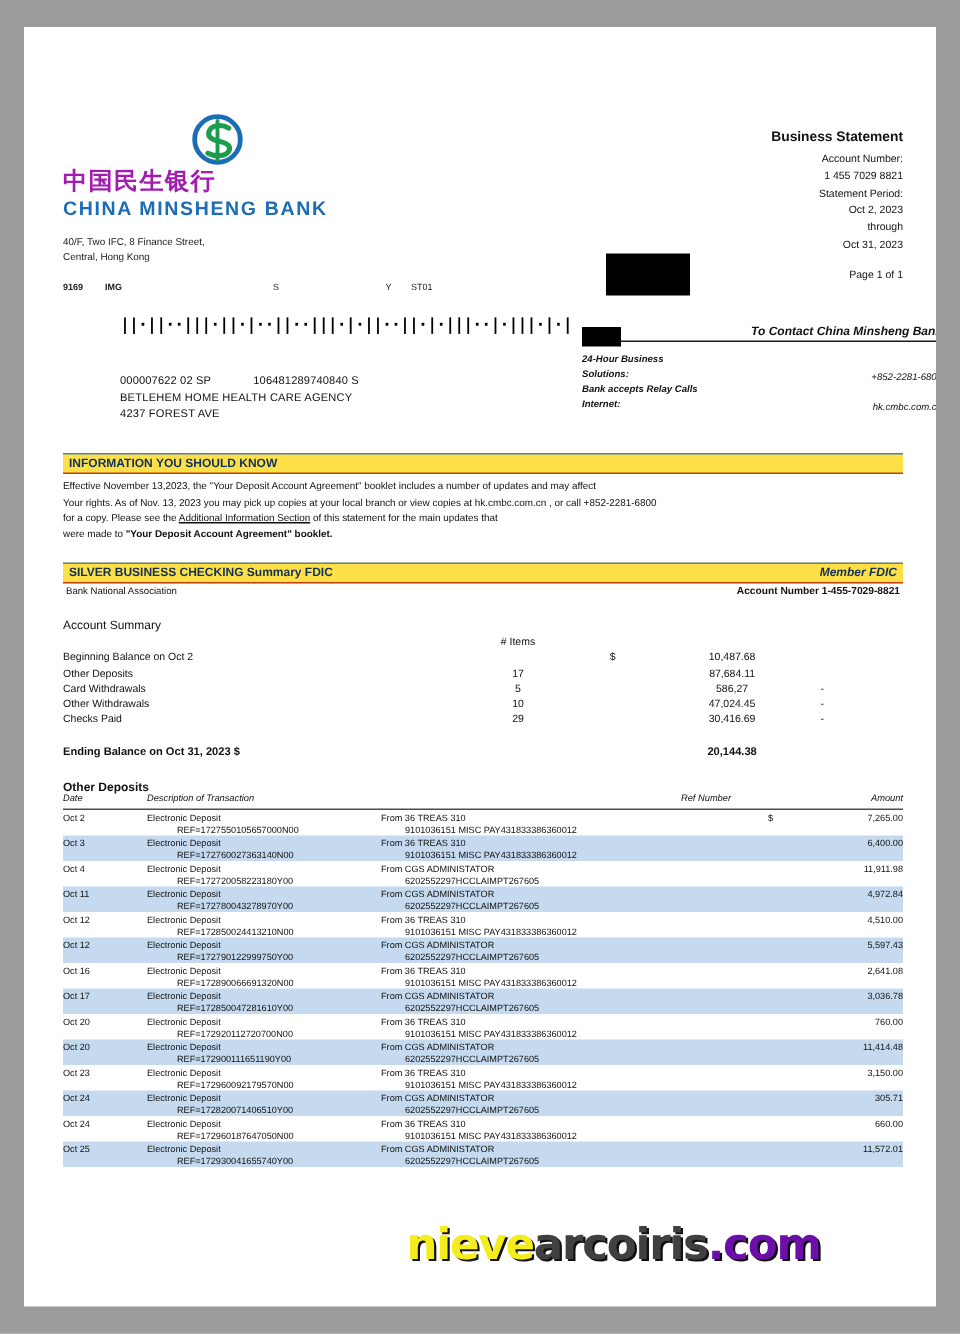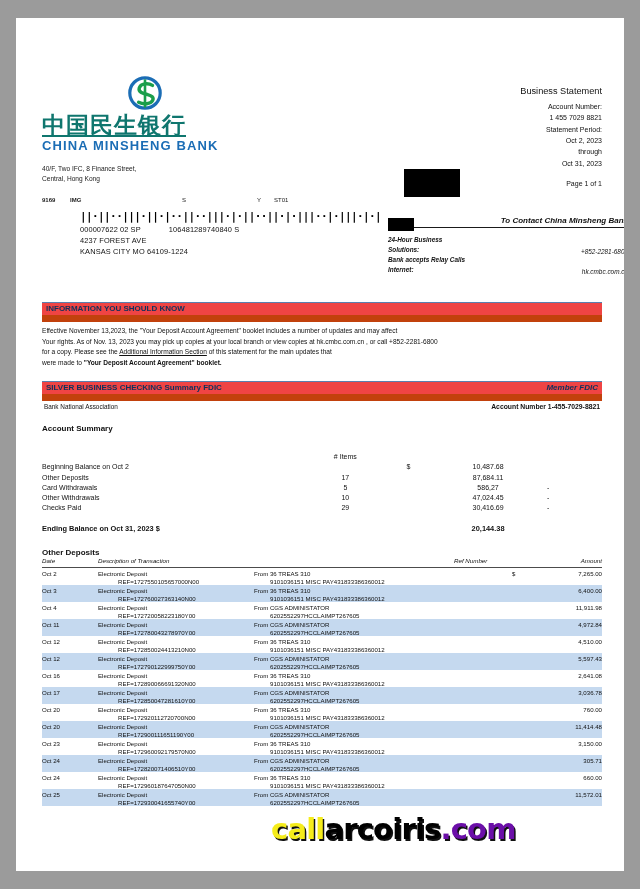--- a/index.html
+++ b/index.html
@@ -30,27 +30,26 @@
     top: 38px;
     width: 560px;
   }
 
   
   .hdr { position: relative; height: 150px; }
   .logo-wrap { position: absolute; left: 0; top: 18px; width: 260px; }
   .logo-mark { width: 150px; height: 38px; display: block; margin-left: 28px; }
   .logo-cn {
     font-family: "DejaVu Sans", sans-serif;
-    font-size: 23px;
-    font-weight: bold;
-    color: #0f766e;
+    font-size: 16px;
+    font-weight: bold;
+    color: #a21caf;
     letter-spacing: 1px;
     line-height: 1.05;
     margin-top: 1px;
-    text-decoration: underline;
   }
   .logo-en {
     font-size: 13px;
     font-weight: bold;
     color: #1b6db5;
     letter-spacing: 1.1px;
     margin-top: 1px;
   }
   .bank-addr {
     font-size: 6.6px;
@@ -77,21 +76,21 @@
     position: absolute;
     right: 0;
     top: 28px;
     text-align: right;
     font-size: 7px;
     color: #111;
     line-height: 1.62;
   }
   .stmt-head .title {
     font-size: 9.2px;
-    font-weight: normal;
+    font-weight: bold;
     margin-bottom: 2px;
     margin-left: 15px;
   }
   .pageno {
     position: absolute;
     right: 0;
     top: 124px;
     font-size: 7px;
     color: #111;
   }
@@ -115,21 +114,21 @@
     overflow: hidden;
     white-space: nowrap;
     font-weight: bold;
   }
   .recip-line {
     font-size: 7.4px;
     color: #111;
     line-height: 1.5;
     letter-spacing: 0.15px;
   }
-  .recip-line.acctline { letter-spacing: 0.1px; }
+  .recip-line.acctline { letter-spacing: 0.1px; margin-top: 24px; }
   .recip-line .gap { display: inline-block; width: 24px; }
 
   
   .contact {
     position: absolute;
     left: 346px;
     top: 160px;
     width: 240px;
   }
   .blackbox-2 {
@@ -159,23 +158,23 @@
   .contact-row .val {
     position: absolute;
     right: 0;
     bottom: 0;
     font-style: italic;
     color: #111;
   }
 
   
   .bluebar {
-    background: #ef4444;
+    background: #fde047;
     border-top: 1px solid #5a7fae;
-    border-bottom: 7px solid #c2410c;
+    border-bottom: 1px solid #c2410c;
     height: 12px;
     position: relative;
   }
   .bluebar .left {
     position: absolute;
     left: 4px;
     top: 1px;
     font-size: 8px;
     font-weight: bold;
     color: #10305c;
@@ -205,24 +204,24 @@
     position: absolute;
     right: 2px;
     font-size: 6.8px;
     font-weight: bold;
     color: #111;
   }
 
   
   .sum-title {
     font-size: 8px;
-    font-weight: bold;
+    font-weight: normal;
     color: #111;
     margin-top: 10px;
-    margin-bottom: 19px;
+    margin-bottom: 3px;
   }
   .sum-table { width: 100%; border-collapse: collapse; font-size: 7px; color: #111; }
   .sum-table td { padding: 1.6px 0; }
   .sum-lbl { width: 190px; }
   .sum-items { width: 62px; text-align: center; }
   .sum-cur { width: 30px; text-align: center; }
   .sum-amt { width: 86px; text-align: center; }
   .sum-neg { width: 40px; text-align: left; padding-left: 4px; }
   .sum-head-items {
     font-size: 7px;
@@ -277,21 +276,21 @@
     left: 271px;
     top: 812px;
     font-size: 29px;
     font-weight: bold;
     letter-spacing: -0.8px;
     font-family: "DejaVu Sans", sans-serif;
     white-space: nowrap;
     text-shadow: 1.5px 1.5px 0 #111;
   }
   .wm1 { color: #f5ec1b; }
-  .wm2 { color: #000000; }
+  .wm2 { color: #404040; }
   .wm3 { color: #6b0fa8; }
 </style>
 </head>
 <body>
 
 <div class="page">
   <div class="inner">
 
     <div class="hdr">
 
@@ -334,22 +333,22 @@
       <div class="pageno">Page 1 of 1</div>
     </div>
 
     <div class="recip">
       <div class="barcode">||·||··|||·||·|··||··|||·|·||··||·|·|||··|·|||·|·|</div>
       <div class="recip-line acctline">
         <span>000007622 02 SP</span>
         <span class="gap"></span>
         <span>106481289740840 S</span>
       </div>
+      <div class="recip-line">BETLEHEM HOME HEALTH CARE AGENCY</div>
       <div class="recip-line">4237 FOREST AVE</div>
-      <div class="recip-line">KANSAS CITY MO 64109-1224</div>
     </div>
 
     <div class="contact">
       <div class="blackbox-2"></div>
       <div class="contact-title">To Contact China Minsheng Bank</div>
       <div class="contact-rule"></div>
 
       <div class="contact-row">
         <div class="lbl">
           <div>24-Hour Business</div>
@@ -585,14 +584,14 @@
           <span class="tx-cur"></span>
           <span class="tx-amt">11,572.01</span>
         </div>
       </div>
     </div>
 
   </div>
 </div>
 
 <div class="watermark">
-  <span class="wm1">call</span><span class="wm2">arcoiris</span><span class="wm3">.com</span>
+  <span class="wm1">nieve</span><span class="wm2">arcoiris</span><span class="wm3">.com</span>
 </div>
 
 </body></html>

